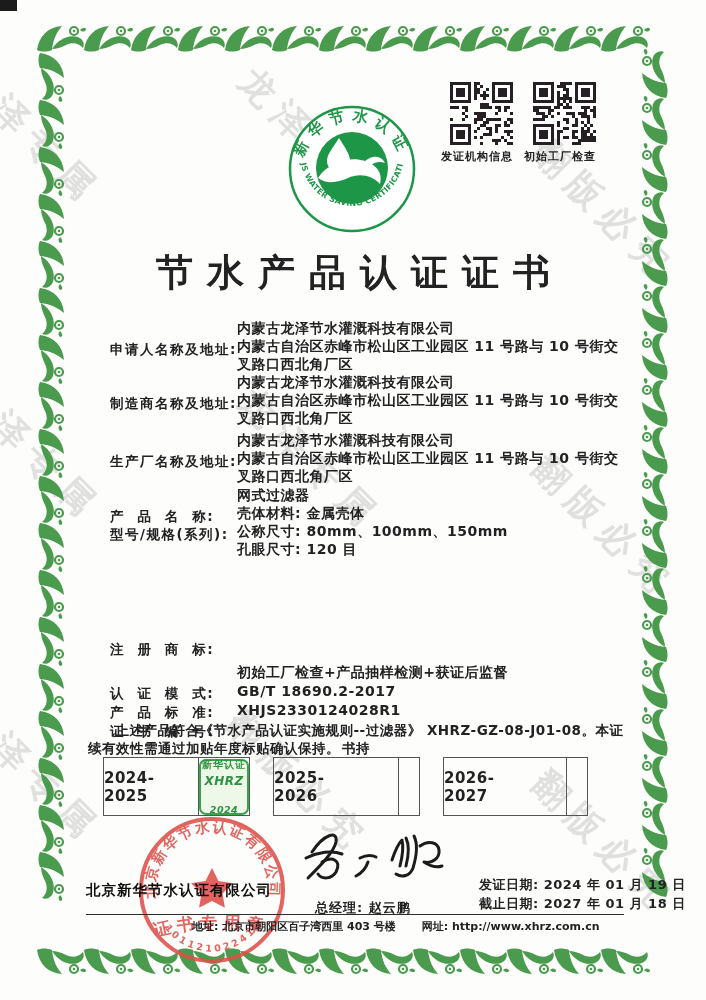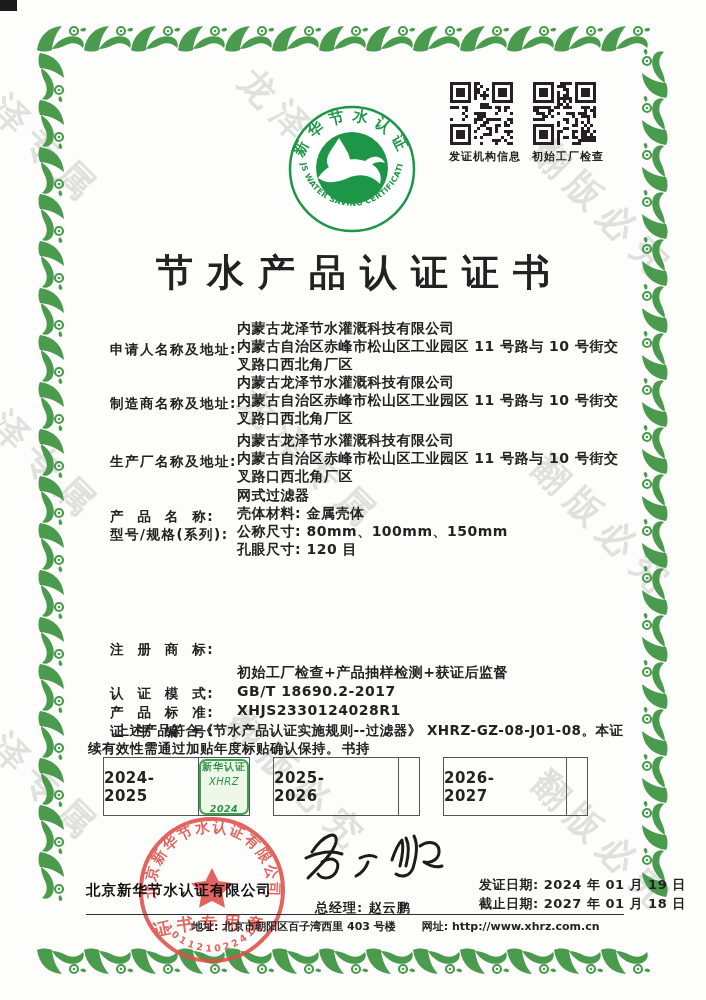--- a/index.html
+++ b/index.html
@@ -19,23 +19,23 @@
   .stmt{position:absolute;left:88px;width:536px;font-size:13.5px;font-weight:700;
         letter-spacing:.5px;color:#222;}
   .indent{text-indent:2em;text-align:center;}
   .ybox{position:absolute;top:757px;height:57px;border:1.4px solid #555;display:flex;background:transparent;gap:40px;}
   .ycell{display:flex;align-items:center;justify-content:center;font-size:15px;font-weight:700;
          letter-spacing:.5px;color:#222;}
   .ydiv{border-left:1.4px solid #555;}
   .sticker{width:46px;height:52px;border:2px solid #3aa34d;border-radius:7px;background:#eef8e8;
            display:flex;flex-direction:column;align-items:center;justify-content:center;color:#2e9143;}
   .sticker .s1{font-size:10px;font-weight:800;letter-spacing:1px;}
-  .sticker .s2{font-size:10px;font-weight:400;font-style:italic;margin-top:2px;}
+  .sticker .s2{font-size:12px;font-weight:700;font-style:italic;margin-top:2px;}
   .sticker .s3{font-size:9.5px;font-weight:800;font-style:italic;margin-top:16px;}
-  .qrlabel{position:absolute;width:80px;text-align:right;font-size:11px;font-weight:800;
+  .qrlabel{position:absolute;width:80px;text-align:left;font-size:11px;font-weight:800;
            letter-spacing:1px;color:#222;}
   .issuer{position:absolute;left:86px;top:881px;font-size:14.5px;font-weight:800;letter-spacing:1px;color:#111;}
   .mgr{position:absolute;left:315px;top:899px;font-size:13px;font-weight:700;letter-spacing:1px;color:#222;}
   .dateline{position:absolute;left:479px;font-size:13px;font-weight:800;letter-spacing:.5px;color:#222;white-space:nowrap;}
   .hr{position:absolute;left:86px;top:914px;width:538px;border-top:1.8px solid #2d2d2d;}
   .footer{position:absolute;left:184px;top:919px;font-size:11px;font-weight:700;color:#222;white-space:nowrap;}
   .footer span{margin-right:14px;margin-left:8px;}
   .scanmark{position:absolute;left:0;top:0;width:17px;height:11px;background:#1b1b1b;}
   svg{display:block;}
 </style>

